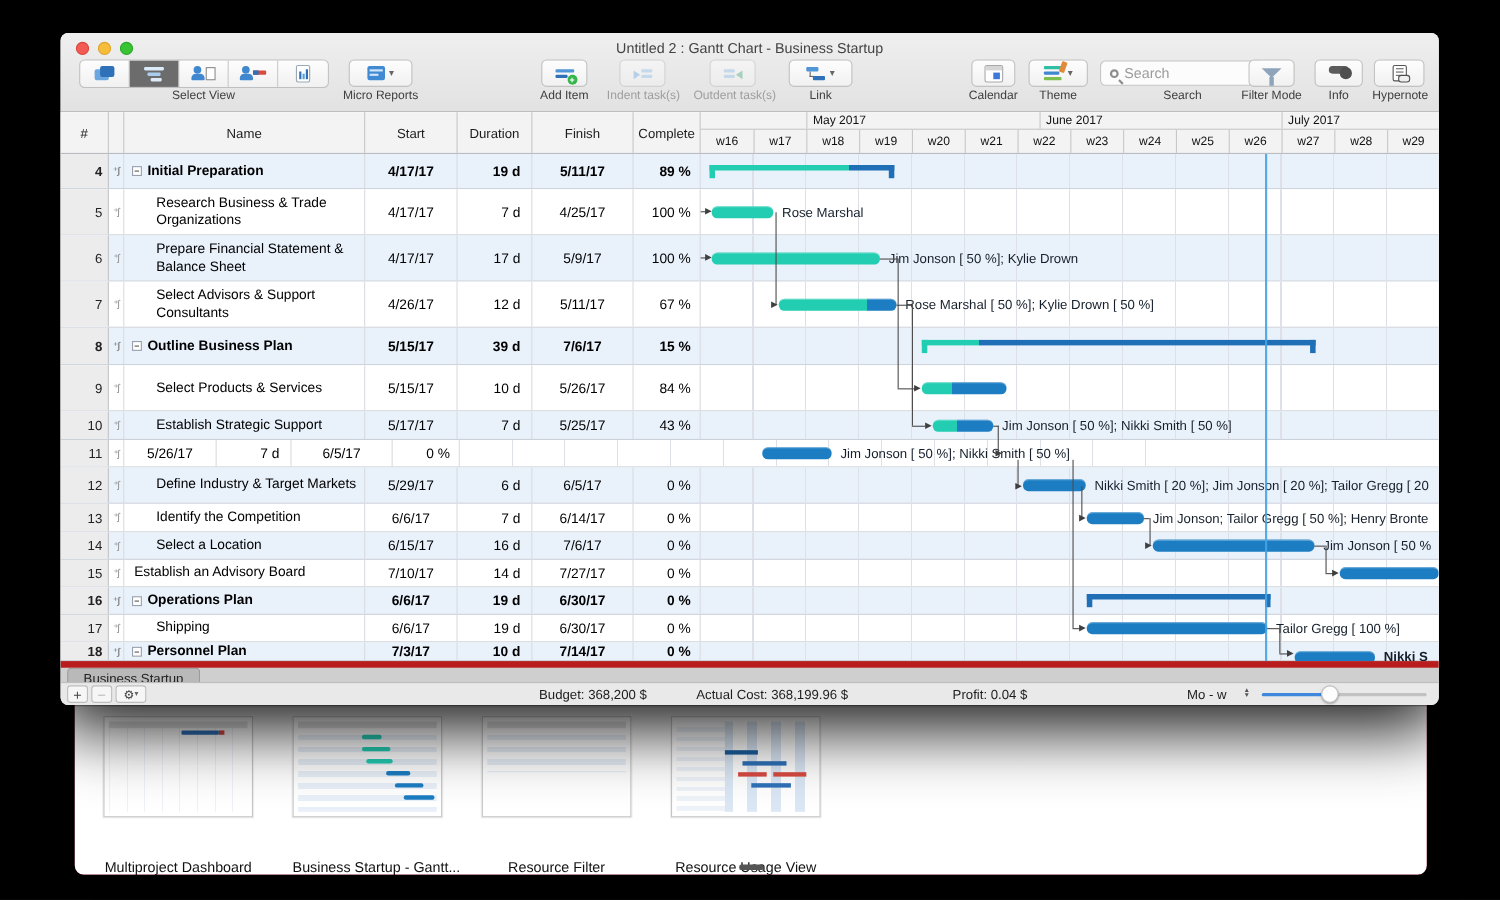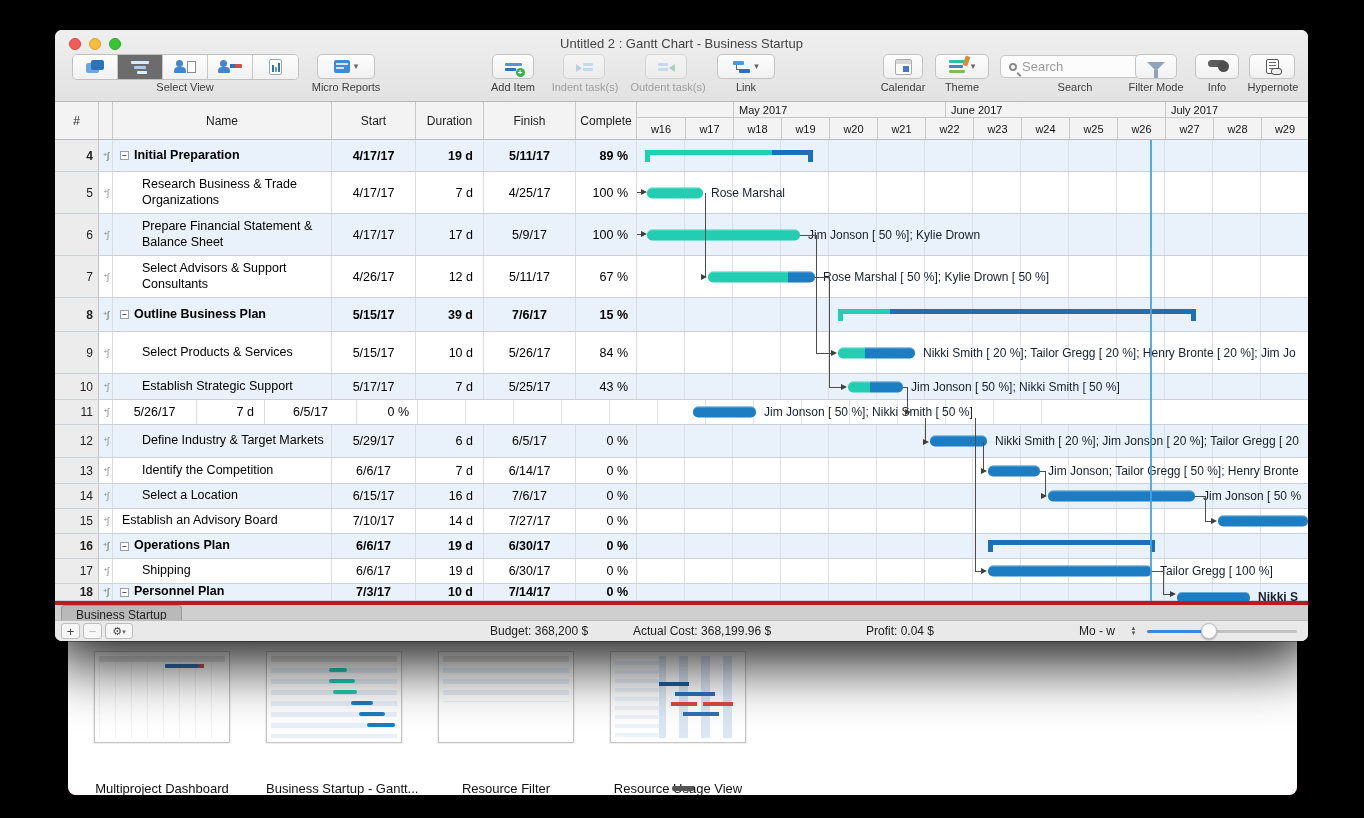--- a/index.html
+++ b/index.html
@@ -108,21 +108,21 @@
   .sumbar::after{content:"";position:absolute;right:0;top:0;width:5px;height:12px;background:var(--c2)}
   .blab{position:absolute;top:50%;transform:translateY(-50%);font-size:12px;color:#16202c;white-space:nowrap}
 
   .ov{position:absolute;left:582px;top:0;width:671px;height:461px;pointer-events:none}
   .cl{position:absolute;background:#4d4d4d}
   .clh{height:1px}.clv{width:1px}
   .arr{position:absolute;width:0;height:0;border-top:3px solid transparent;border-bottom:3px solid transparent;border-left:6px solid #3f3f3f}
   .today{position:absolute;width:2px;background:#45a3e6;top:0;height:461px;left:513px;opacity:.9}
 
   
-  .tabbar{position:absolute;left:0;top:571px;width:100%;height:19px;background:#cfcfcf;border-top:4px solid #b91c1c}
+  .tabbar{position:absolute;left:0;top:571px;width:100%;height:19px;background:#cfcfcf;border-top:6px solid #b91c1c}
   .tab{position:absolute;left:6px;top:0;height:19px;padding:0 14px;background:#b9b9b9;border:1px solid #979797;border-bottom:none;
     border-radius:4px 4px 0 0;font-size:12px;color:#222;display:flex;align-items:center}
   .status{position:absolute;left:0;top:590px;width:100%;height:21px;background:#e9e9e9;border-top:1px solid #bdbdbd;font-size:12px;color:#1d1d1d}
   .sb{position:absolute;top:2px;width:19px;height:16px;border:1px solid #bdbdbd;background:#f6f6f6;border-radius:3px;
     display:flex;align-items:center;justify-content:center;font-size:13px;color:#444}
   .stext{position:absolute;top:3px;white-space:nowrap}
   .stepper{position:absolute;left:1072px;top:2px;width:13px;height:16px;display:flex;flex-direction:column;align-items:center;justify-content:center;color:#555;font-size:6px;line-height:5px}
   .slider{position:absolute;left:1092px;top:9px;width:150px;height:3px;border-radius:2px;background:linear-gradient(90deg,#3f8ldc 0,#3f87dc 60px,#c2c2c2 60px)}
   .knob{position:absolute;left:54px;top:-7px;width:16px;height:16px;background:#fdfdfd;border:1px solid #c0c0c0;border-radius:50%;box-shadow:0 1px 2px rgba(0,0,0,.3)}
 </style>
@@ -442,21 +442,20 @@
         <div class="c flag">
             <span class="tf">⁺ʃ</span>
           </div>
         <div class="c name ch">Select Products &amp; Services</div>
         <div class="c st">5/15/17</div>
         <div class="c du">10 d</div>
         <div class="c fi">5/26/17</div>
         <div class="c co">84 %</div>
         <div class="c chart">
           <div class="bar" style="left:201px;width:77px;background:linear-gradient(90deg,var(--teal) 0 27px,var(--blue) 27px)"></div>
-          <span class="blab" style="left:286px">Nikki Smith [ 20 %]; Tailor Gregg [ 20 %]; Henry Bronte [ 20 %]; Jim Jo</span>
         </div>
       </div>
 
       <div class="row alt h26">
         <div class="c num">10</div>
         <div class="c flag">
             <span class="tf">⁺ʃ</span>
           </div>
         <div class="c name ch">Establish Strategic Support</div>
         <div class="c st">5/17/17</div>

